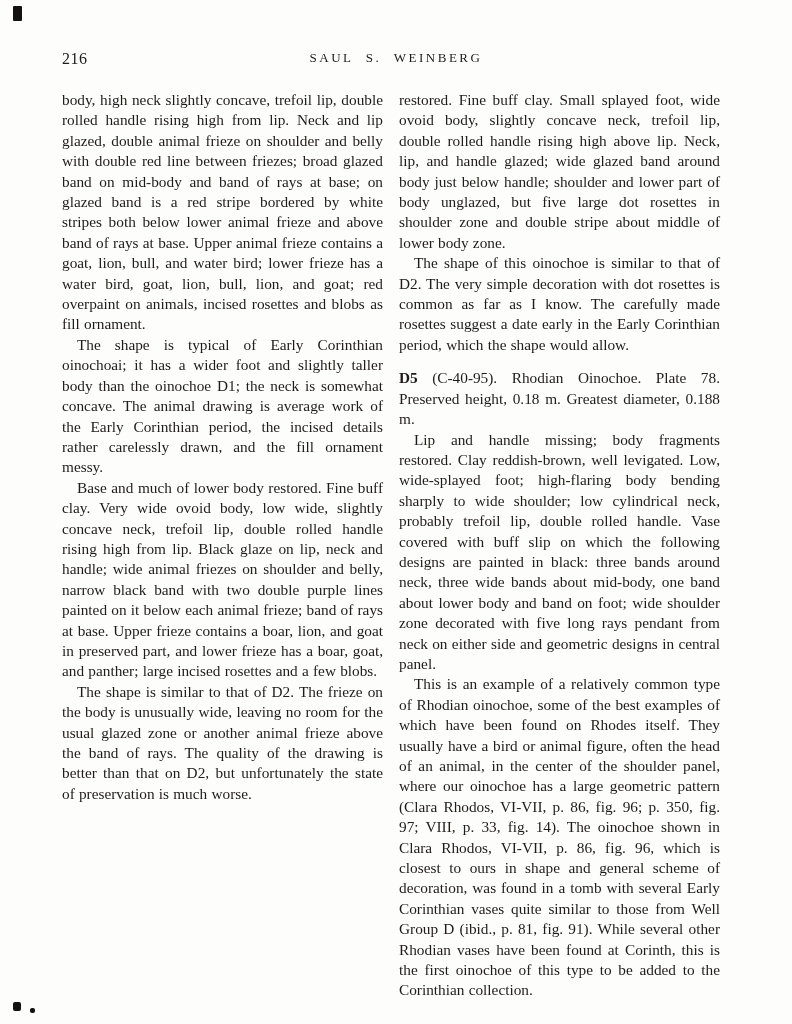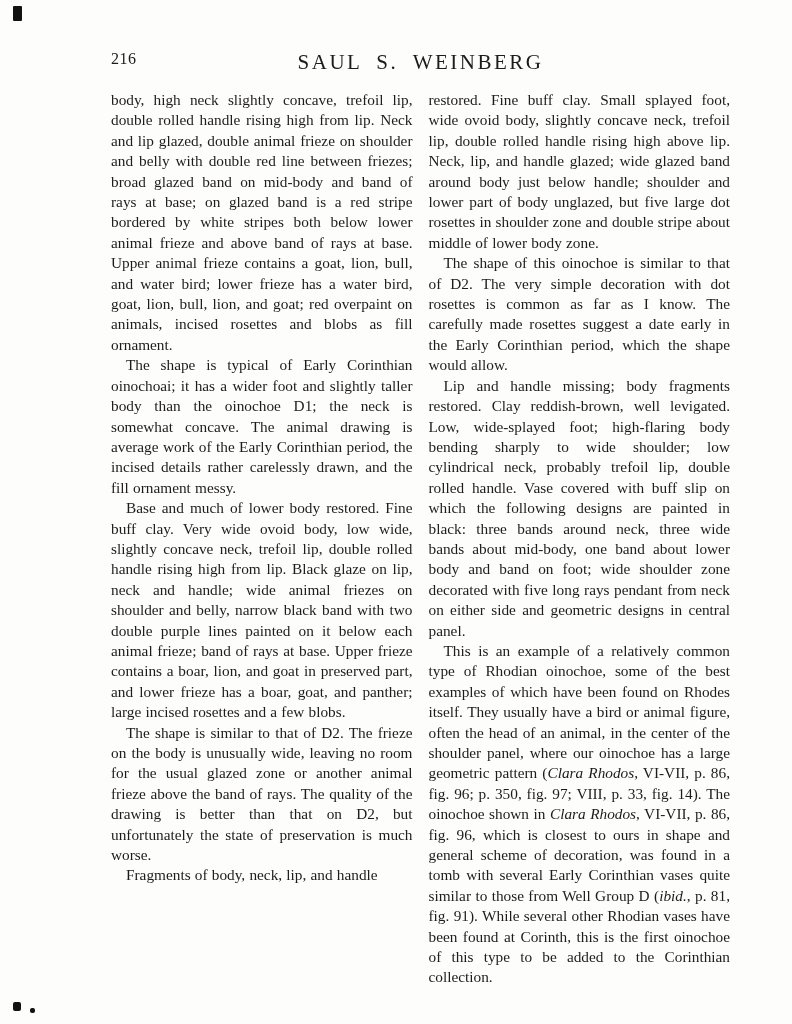--- a/index.html
+++ b/index.html
@@ -10,38 +10,37 @@
   body{
     width:792px;height:1024px;
     background:var(--paper);
     color:var(--ink);
     font-family:"Liberation Serif", serif;
     position:relative;
     overflow:hidden;
   }
   .page{
     position:absolute;inset:0;
-    padding:48px 62px 0 92px;
+    padding:48px 62px 0 62px;
     box-sizing:border-box;
-    margin-left:19px;
   }
   .header{
     position:relative;
     height:26px;
     margin-bottom:16px;
   }
   .page-number{
     position:absolute;left:0;top:2px;
     font-size:16px;
     letter-spacing:0.5px;
   }
   .running-title{
     display:block;
     text-align:center;
-    font-size:21px;
+    font-size:13px;
     letter-spacing:2.5px;
     word-spacing:7px;
     padding-top:2px;
   }
   .columns{
     display:flex;
     gap:16px;
   }
   .column{
     width:321px;
@@ -50,21 +49,21 @@
     margin:0;
     font-size:15.3px;
     line-height:20.4px;
     text-align:justify;
     word-spacing:0.4px;
   }
   .para.ind{ text-indent:15px; }
   .para.cont{ text-indent:0; }
   .para.entry{ margin-top:13px; text-indent:0; }
   .b{ font-weight:bold; }
-  .i{ font-style:italic; }
+  .i{ }
   .n{ font-style:normal; }
   .scan-mark{
     position:absolute;
     background:#131211;
   }
   .scan-mark.top-left{ left:13px; top:6px; width:9px; height:15px; border-radius:1px; }
   .scan-mark.bottom-left-a{ left:13px; top:1002px; width:8px; height:9px; border-radius:2px; }
   .scan-mark.bottom-left-b{ left:30px; top:1008px; width:5px; height:5px; border-radius:2px; }
 </style>
 </head>
@@ -78,22 +77,22 @@
   <div class="header">
     <span class="page-number">216</span>
     <span class="running-title">SAUL S. WEINBERG</span>
   </div>
   <div class="columns">
     <div class="column">
         <p class="para cont"><span class="n">body, high neck slightly concave, trefoil lip, double rolled handle rising high from lip. Neck and lip glazed, double animal frieze on shoulder and belly with double red line between friezes; broad glazed band on mid-body and band of rays at base; on glazed band is a red stripe bordered by white stripes both below lower animal frieze and above band of rays at base. Upper animal frieze contains a goat, lion, bull, and water bird; lower frieze has a water bird, goat, lion, bull, lion, and goat; red overpaint on animals, incised rosettes and blobs as fill ornament.</span></p>
         <p class="para ind"><span class="n">The shape is typical of Early Corinthian oinochoai; it has a wider foot and slightly taller body than the oinochoe D1; the neck is somewhat concave. The animal drawing is average work of the Early Corinthian period, the incised details rather carelessly drawn, and the fill ornament messy.</span></p>
         <p class="para ind"><span class="n">Base and much of lower body restored. Fine buff clay. Very wide ovoid body, low wide, slightly concave neck, trefoil lip, double rolled handle rising high from lip. Black glaze on lip, neck and handle; wide animal friezes on shoulder and belly, narrow black band with two double purple lines painted on it below each animal frieze; band of rays at base. Upper frieze contains a boar, lion, and goat in preserved part, and lower frieze has a boar, goat, and panther; large incised rosettes and a few blobs.</span></p>
         <p class="para ind"><span class="n">The shape is similar to that of D2. The frieze on the body is unusually wide, leaving no room for the usual glazed zone or another animal frieze above the band of rays. The quality of the drawing is better than that on D2, but unfortunately the state of preservation is much worse.</span></p>
-        <p class="para ind"><span class="n">Fragments of body, neck, lip, and handle</span></p>
       </div>
     <div class="column">
         <p class="para cont"><span class="n">restored. Fine buff clay. Small splayed foot, wide ovoid body, slightly concave neck, trefoil lip, double rolled handle rising high above lip. Neck, lip, and handle glazed; wide glazed band around body just below handle; shoulder and lower part of body unglazed, but five large dot rosettes in shoulder zone and double stripe about middle of lower body zone.</span></p>
         <p class="para ind"><span class="n">The shape of this oinochoe is similar to that of D2. The very simple decoration with dot rosettes is common as far as I know. The carefully made rosettes suggest a date early in the Early Corinthian period, which the shape would allow.</span></p>
+        <p class="para entry"><span class="b">D5</span><span class="n"> (C-40-95). Rhodian Oinochoe. Plate 78. Preserved height, 0.18 m. Greatest diameter, 0.188 m.</span></p>
         <p class="para ind"><span class="n">Lip and handle missing; body fragments restored. Clay reddish-brown, well levigated. Low, wide-splayed foot; high-flaring body bending sharply to wide shoulder; low cylindrical neck, probably trefoil lip, double rolled handle. Vase covered with buff slip on which the following designs are painted in black: three bands around neck, three wide bands about mid-body, one band about lower body and band on foot; wide shoulder zone decorated with five long rays pendant from neck on either side and geometric designs in central panel.</span></p>
         <p class="para ind"><span class="n">This is an example of a relatively common type of Rhodian oinochoe, some of the best examples of which have been found on Rhodes itself. They usually have a bird or animal figure, often the head of an animal, in the center of the shoulder panel, where our oinochoe has a large geometric pattern (</span><span class="i">Clara Rhodos</span><span class="n">, VI-VII, p. 86, fig. 96; p. 350, fig. 97; VIII, p. 33, fig. 14). The oinochoe shown in </span><span class="i">Clara Rhodos</span><span class="n">, VI-VII, p. 86, fig. 96, which is closest to ours in shape and general scheme of decoration, was found in a tomb with several Early Corinthian vases quite similar to those from Well Group D (</span><span class="i">ibid.</span><span class="n">, p. 81, fig. 91). While several other Rhodian vases have been found at Corinth, this is the first oinochoe of this type to be added to the Corinthian collection.</span></p>
       </div>
   </div>
 </div>
 
 </body></html>

